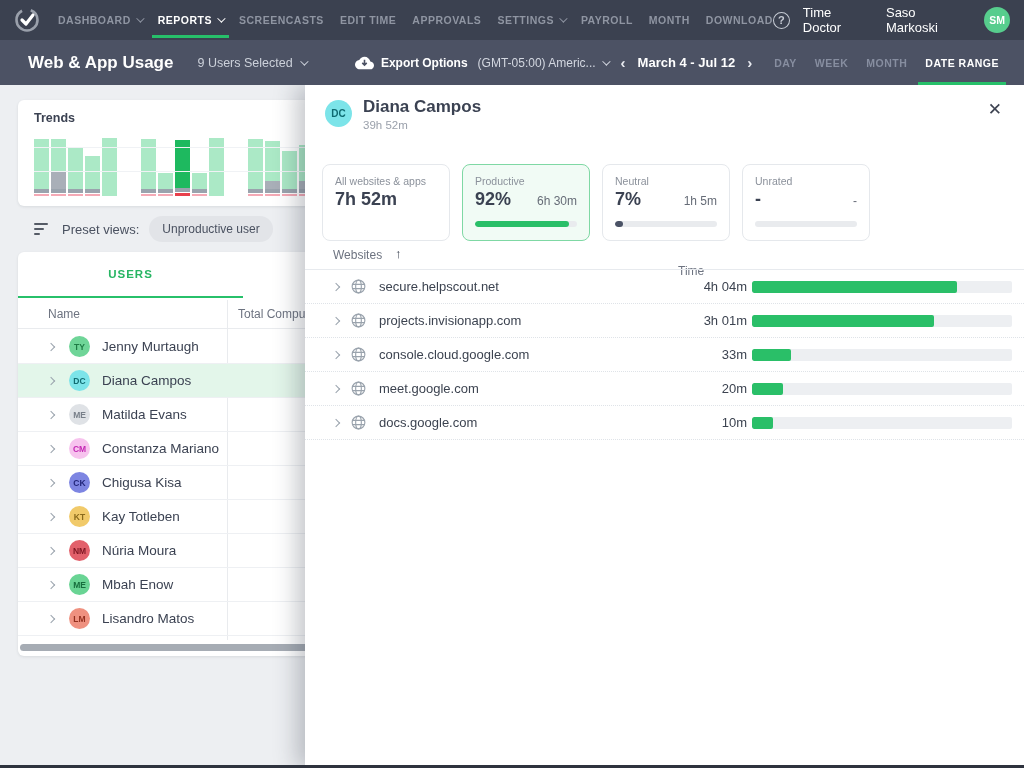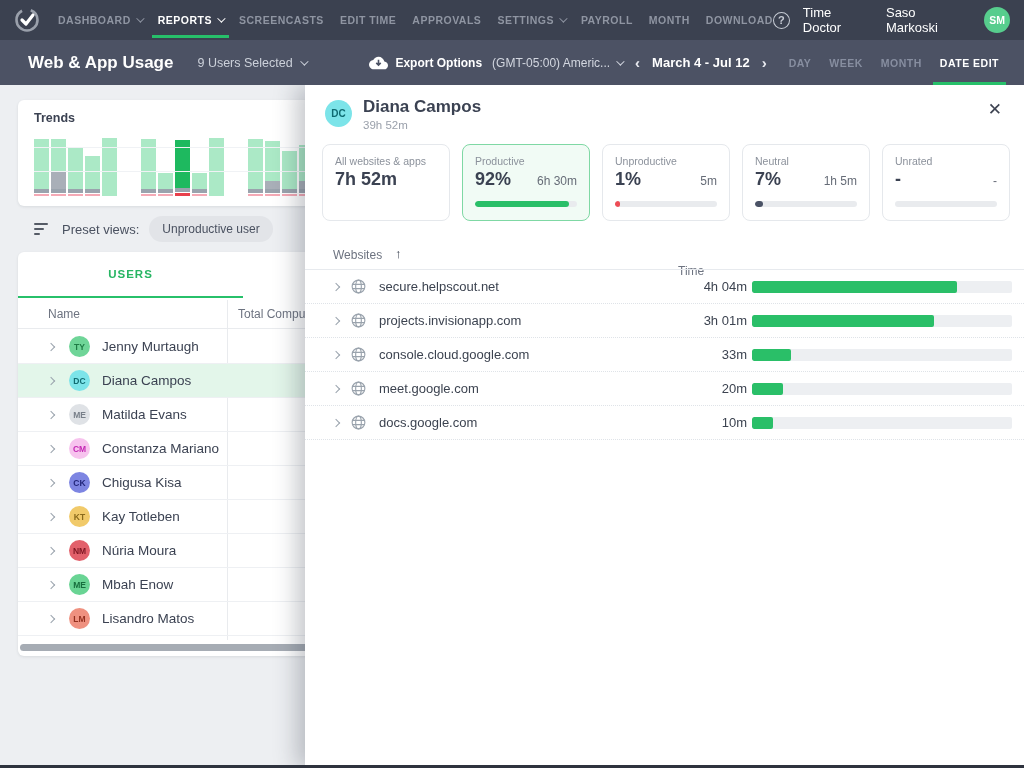--- a/index.html
+++ b/index.html
@@ -89,21 +89,21 @@
   .panel { position:absolute; left:305px; top:85px; width:719px; height:683px; background:#fff;
            box-shadow:-8px 0 22px rgba(40,45,60,.28); z-index:20; }
   .p-avatar { position:absolute; left:20px; top:15px; width:27px; height:27px; border-radius:50%;
               background:#7ce4e9; color:#0f6b71; font-size:10px; font-weight:700;
               display:flex; align-items:center; justify-content:center; }
   .p-name { position:absolute; left:58px; top:12px; font-size:17px; font-weight:700; color:#3b4252; }
   .p-time { position:absolute; left:58px; top:34px; font-size:11.5px; color:#9aa0ab; }
   .p-close { position:absolute; right:22px; top:14px; font-size:17px; color:#3e4452; cursor:pointer; }
 
   .cards { position:absolute; left:17px; top:59px; display:flex; gap:12px; }
-  .card { width:128px; height:77px; border:1px solid #e5e8ec; border-radius:8px; padding:10px 12px; background:#fff; cursor:pointer; }
+  .card { width:128px; height:77px; border:1px solid #e5e8ec; border-radius:8px; padding:10px 12px; background:#fff; cursor:pointer;margin-top:20px; }
   .card.selected { border-color:#7fd8a4; background:#f1fbf5; }
   .c-label { font-size:10.5px; color:#8b919b; white-space:nowrap; overflow:hidden; }
   .c-row { display:flex; justify-content:space-between; align-items:baseline; margin-top:2px; }
   .c-val { font-size:18px; font-weight:700; color:#3b4252; }
   .c-time { font-size:12px; color:#666c77; }
   .c-bar { margin-top:11px; height:6px; border-radius:3px; background:#e9ebee; overflow:hidden; }
   .c-fill { height:100%; border-radius:3px; }
 
   .whead { position:absolute; top:160px; left:0; right:0; height:24px; font-size:12px; color:#6d7380; }
   .whead .w-site { position:absolute; left:28px; top:3px; }
@@ -193,21 +193,21 @@
       </span>
       <span class="date-nav">
         <span class="arrow-btn">‹</span>
         <span class="date-label">March 4 - Jul 12</span>
         <span class="arrow-btn">›</span>
       </span>
       <span class="range-tabs" id="range-tabs">
           <span class="range-tab">DAY</span>
           <span class="range-tab">WEEK</span>
           <span class="range-tab">MONTH</span>
-          <span class="range-tab active">DATE EDIT</span>
+          <span class="range-tab active">DATE RANGE</span>
         </span>
     </div>
   </header>
 
   <main class="main">
 
     <section class="trends-card">
       <div class="trends-title">Trends</div>
       <div class="trends-chart" id="trends-chart">
         <div class="grid-line" style="top:18%"></div>
@@ -389,30 +389,20 @@
           </div>
         </div>
         <div class="card selected">
           <div class="c-label">Productive</div>
           <div class="c-row">
             <span class="c-val">92%</span>
             <span class="c-time">6h 30m</span>
           </div>
           <div class="c-bar">
             <div class="c-fill" style="width: 92%; background: rgb(42, 191, 104);"></div>
-          </div>
-        </div>
-        <div class="card">
-          <div class="c-label">Unproductive</div>
-          <div class="c-row">
-            <span class="c-val">1%</span>
-            <span class="c-time">5m</span>
-          </div>
-          <div class="c-bar">
-            <div class="c-fill" style="width: 5%; background: rgb(238, 76, 85);"></div>
           </div>
         </div>
         <div class="card">
           <div class="c-label">Neutral</div>
           <div class="c-row">
             <span class="c-val">7%</span>
             <span class="c-time">1h 5m</span>
           </div>
           <div class="c-bar">
             <div class="c-fill" style="width: 8%; background: rgb(75, 83, 102);"></div>

